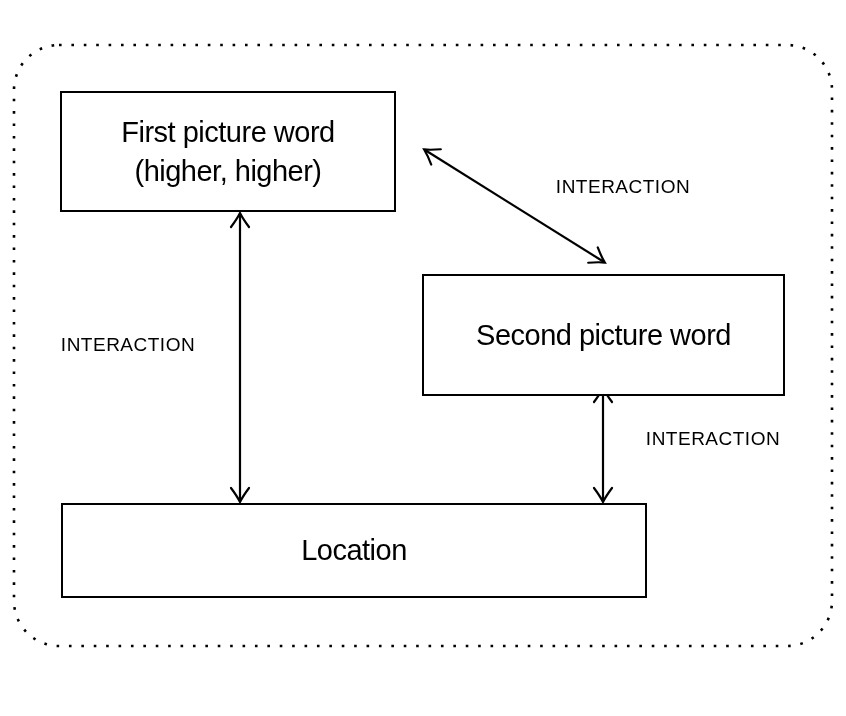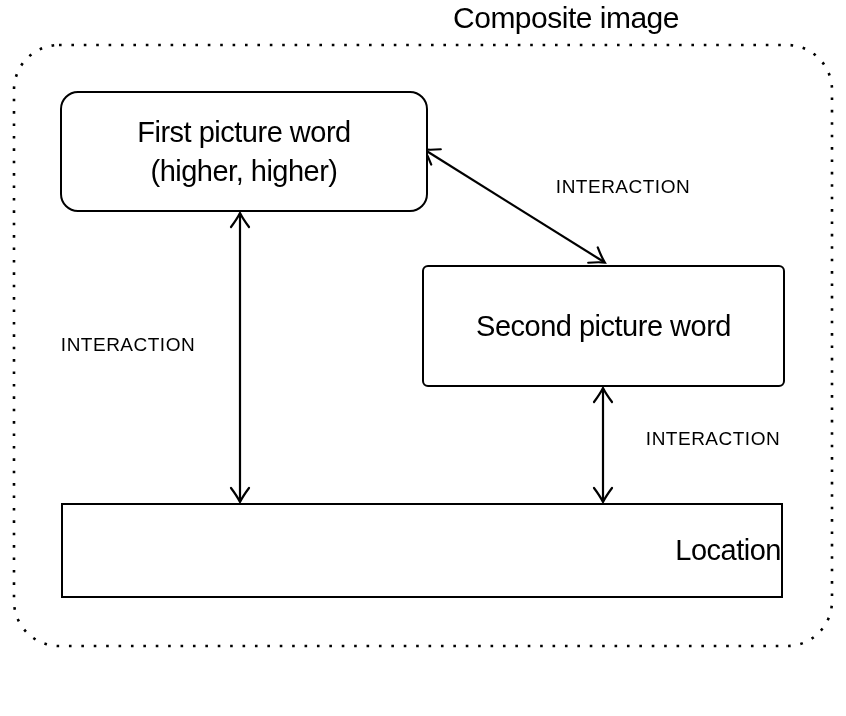--- a/index.html
+++ b/index.html
@@ -39,23 +39,23 @@
     display: flex;
     flex-direction: column;
     align-items: center;
     justify-content: center;
     text-align: center;
     font-size: 29px;
     line-height: 39px;
     letter-spacing: -0.5px;
     white-space: nowrap;
   }
-  .box-first    { left: 60px;  top: 91px;  width: 368px; height: 121px; border-radius: 18px; }
-  .box-second   { left: 422px; top: 265px; width: 363px; height: 122px; border-radius: 6px; }
-  .box-location { left: 61px;  top: 503px; width: 722px; height: 95px; align-items: flex-end; }
+  .box-first    { left: 60px;  top: 91px;  width: 336px; height: 121px; }
+  .box-second   { left: 422px; top: 274px; width: 363px; height: 122px; }
+  .box-location { left: 61px;  top: 503px; width: 586px; height: 95px; }
   .edge-label {
     position: absolute;
     transform: translateX(-50%);
     font-size: 19px;
     line-height: 28px;
     letter-spacing: 0.5px;
     white-space: nowrap;
   }
   .label-left { left: 128px; top: 331px; }
   .label-diag { left: 623px; top: 173px; }
@@ -87,21 +87,20 @@
 
     <rect x="14" y="45" width="818" height="601" rx="45" fill="none" stroke="#000000" stroke-width="2.6" stroke-dasharray="2.6 9.8"></rect>
 
     <line x1="240" y1="214" x2="240" y2="501" stroke="#000000" stroke-width="2.2" marker-start="url(#ah)" marker-end="url(#ah)"></line>
 
     <line x1="603" y1="389" x2="603" y2="501" stroke="#000000" stroke-width="2.2" marker-start="url(#ah)" marker-end="url(#ah)"></line>
 
     <line x1="425" y1="150" x2="604" y2="262" stroke="#000000" stroke-width="2.2" marker-start="url(#ah)" marker-end="url(#ah)"></line>
   </svg>
 
-  <div class="diagram-title">Composite image</div>
 
   <div class="node-box box-first">
     <span>First picture word</span>
     <span>(higher, higher)</span>
   </div>
 
   <div class="node-box box-second">
     <span>Second picture word</span>
   </div>
 

